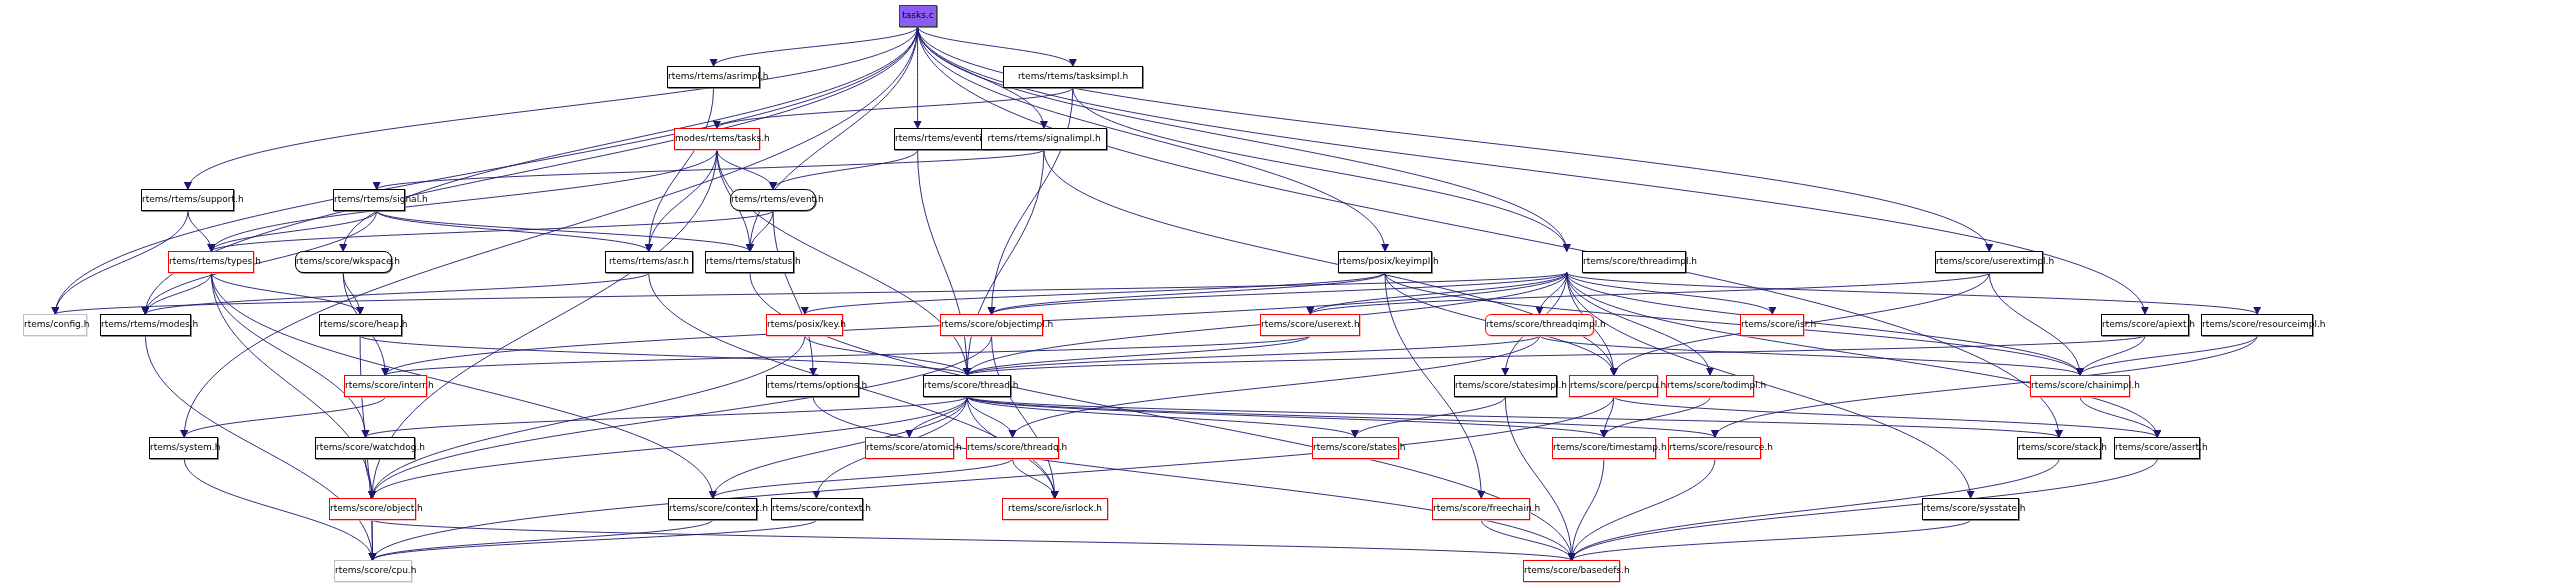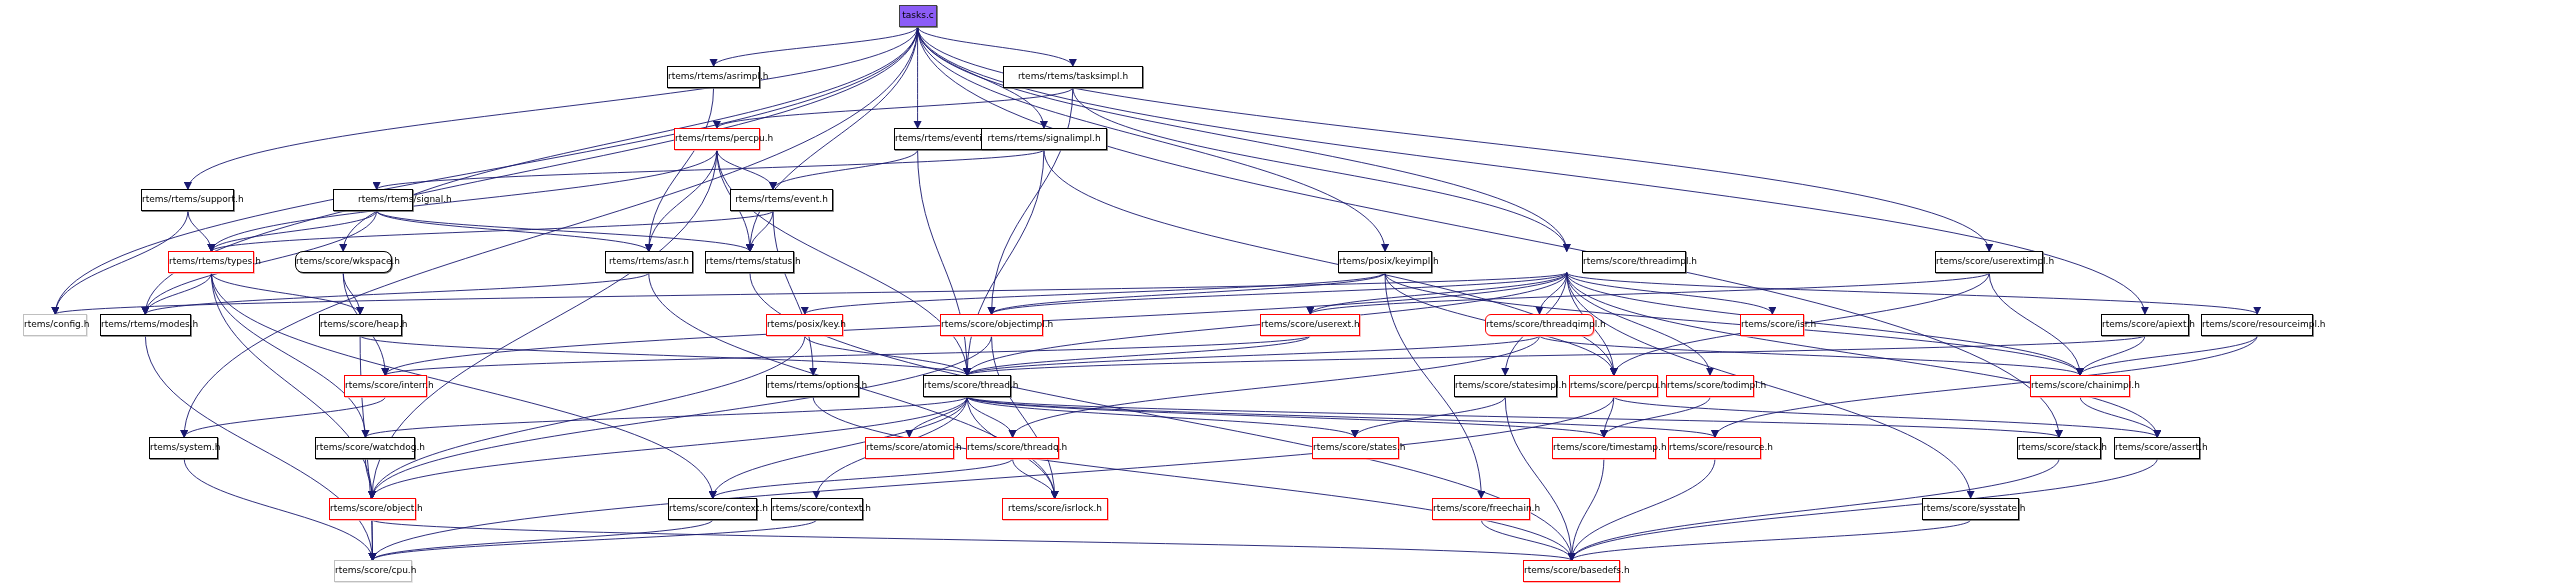--- a/index.html
+++ b/index.html
@@ -145,26 +145,26 @@
       <path d="M988.5,629 C988.5,651.05 451,655.95 451,678" fill="none" stroke="#191970" stroke-width="1.1" marker-end="url(#arrowhead)"></path>
       <path d="M1793.5,629 C1793.5,651.05 1903,655.95 1903,678" fill="none" stroke="#191970" stroke-width="1.1" marker-end="url(#arrowhead)"></path>
       <path d="M2386,629 C2386,651.05 1903,655.95 1903,678" fill="none" stroke="#191970" stroke-width="1.1" marker-end="url(#arrowhead)"></path>
     </g>
 </svg>
 
 <div id="nodes">
     <div class="node root" style="left: 899px; top: 5px; width: 38px;">tasks.c</div>
     <div class="node" style="left: 667px; top: 66px; width: 93px;">rtems/rtems/asrimpl.h</div>
     <div class="node" style="left: 1003px; top: 66px; width: 140px;">rtems/rtems/tasksimpl.h</div>
-    <div class="node red" style="left: 674px; top: 128px; width: 86px;">rtems/rtems/percpu.h</div>
+    <div class="node red" style="left: 674px; top: 128px; width: 86px;">modes/rtems/tasks.h</div>
     <div class="node" style="left: 866px; top: 128px; width: 102px; margin-left: 28px;">rtems/rtems/eventimpl.h</div>
     <div class="node" style="left: 981px; top: 128px; width: 126px;">rtems/rtems/signalimpl.h</div>
     <div class="node" style="left: 141px; top: 189px; width: 93px;">rtems/rtems/support.h</div>
-    <div class="node" style="left: 333px; top: 189px; width: 80px; padding-left: 24px;">rtems/rtems/signal.h</div>
-    <div class="node" style="left: 730px; top: 189px; width: 103px;">rtems/rtems/event.h</div>
+    <div class="node" style="left: 333px; top: 189px; width: 72px;">rtems/rtems/signal.h</div>
+    <div class="node" style="left: 730px; top: 189px; width: 86px; border-radius: 10px;">rtems/rtems/event.h</div>
     <div class="node red" style="left: 168px; top: 251px; width: 86px;">rtems/rtems/types.h</div>
     <div class="node" style="left: 295px; top: 251px; width: 97px; border-radius: 8px;">rtems/score/wkspace.h</div>
     <div class="node" style="left: 605px; top: 251px; width: 88px;">rtems/rtems/asr.h</div>
     <div class="node" style="left: 705px; top: 251px; width: 89px;">rtems/rtems/status.h</div>
     <div class="node" style="left: 1338px; top: 251px; width: 94px;">rtems/posix/keyimpl.h</div>
     <div class="node" style="left: 1582px; top: 251px; width: 104px;">rtems/score/threadimpl.h</div>
     <div class="node" style="left: 1935px; top: 251px; width: 108px;">rtems/score/userextimpl.h</div>
     <div class="node grey" style="left: 23px; top: 314px; width: 64px;">rtems/config.h</div>
     <div class="node" style="left: 100px; top: 314px; width: 91px;">rtems/rtems/modes.h</div>
     <div class="node" style="left: 319px; top: 314px; width: 83px;">rtems/score/heap.h</div>

